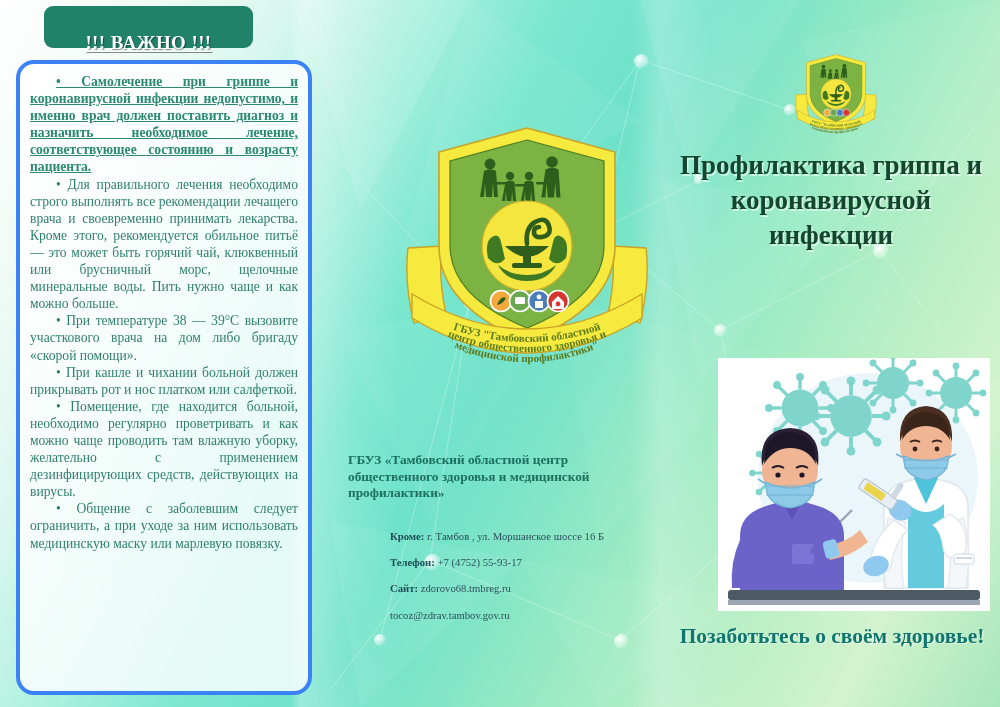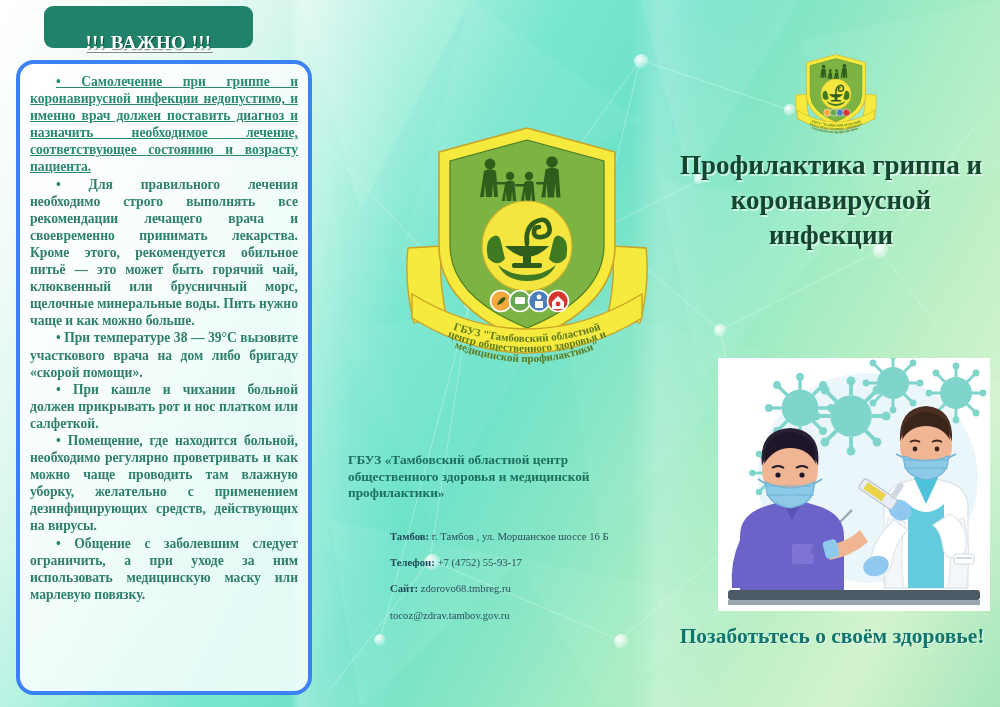--- a/index.html
+++ b/index.html
@@ -85,21 +85,20 @@
     border-radius:18px;
     padding:9px 10px 6px 10px;
   }
   .advice-p {
     font-size:13.6px;
     line-height:17.1px;
     color:#2f7f6d;
     text-align:justify;
     text-indent:26px;
     margin-bottom:0;
-    font-weight:bold;
   }
   .advice-p.emph {
     font-weight:bold;
     color:#2a8a72;
     text-decoration:underline;
     text-underline-offset:1px;
   }
 
   
   #panel-mid { position:absolute; left:330px; top:0; width:330px; height:707px; }
@@ -278,21 +277,21 @@
           <text><textPath href="#ribbonArcBig2" startOffset="50%" text-anchor="middle">центр общественного здоровья и</textPath></text>
           <text><textPath href="#ribbonArcBig3" startOffset="50%" text-anchor="middle">медицинской профилактики"</textPath></text>
         </g>
       </svg>
     </div>
 
     <div id="org-name">ГБУЗ «Тамбовский областной центр общественного здоровья и медицинской профилактики»</div>
 
     <div id="contacts">
       <div class="contact-row">
-        <span class="lbl">Тамбов:</span>
+        <span class="lbl">Кроме:</span>
         <span class="val">г. Тамбов , ул. Моршанское шоссе 16 Б</span>
       </div>
       <div class="contact-row">
         <span class="lbl">Телефон:</span>
         <span class="val">+7 (4752) 55-93-17</span>
       </div>
       <div class="contact-row">
         <span class="lbl">Сайт:</span>
         <span class="val">zdorovo68.tmbreg.ru</span>
       </div>

